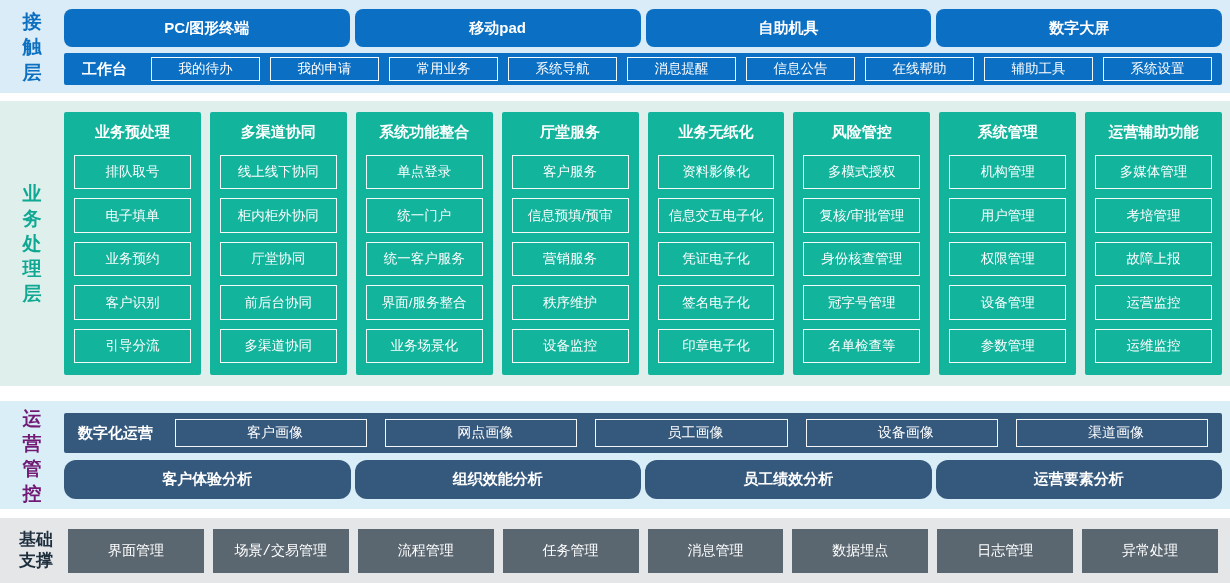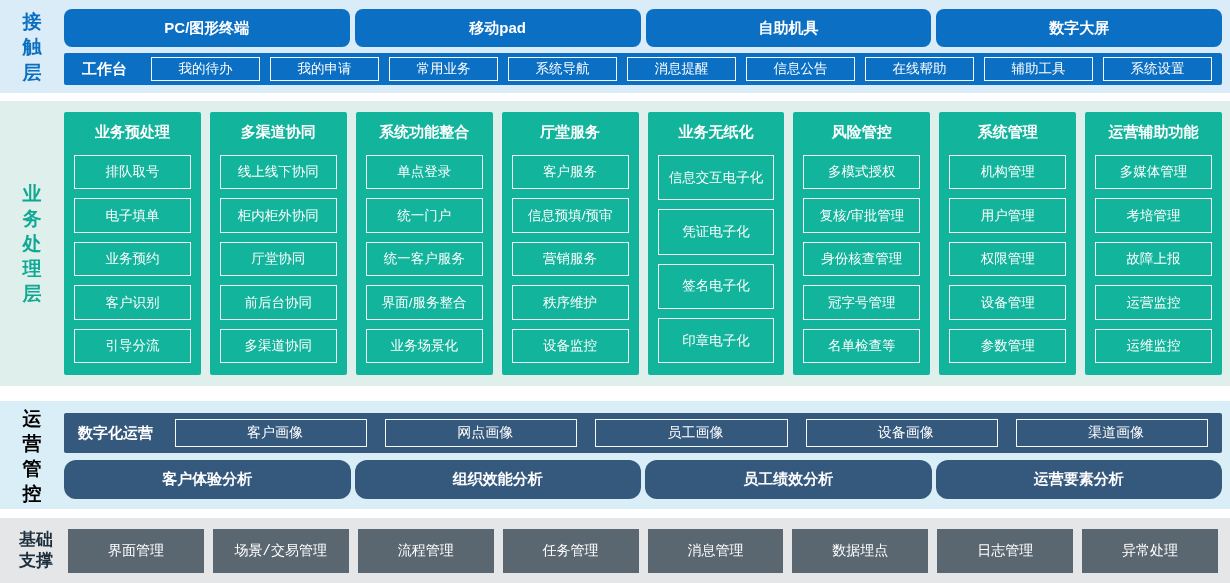--- a/index.html
+++ b/index.html
@@ -57,21 +57,21 @@
   }
   .biz-item {
     margin-top: 9px; flex: 1; border: 1px solid rgba(255,255,255,0.95);
     color: #fff; font-size: 13.5px; line-height: 1.15; text-align: center;
     display: flex; align-items: center; justify-content: center;
     padding: 0 2px; cursor: pointer;
   }
 
   
   .sec-ops { height: 108px; background: #d9eef7; padding: 12px 0 10px 0; margin-top: 15px; }
-  .sec-ops .v-label { color: #000000; font-size: 19px; width: 24px; text-align: center; }
+  .sec-ops .v-label { color: #701a75; font-size: 19px; width: 24px; text-align: center; }
   .digital-bar {
     height: 40px; background: #35587d; border-radius: 2px;
     display: flex; align-items: center; padding: 0 14px; gap: 18px;
   }
   .digital-label { color: #fff; font-weight: bold; font-size: 15px; white-space: nowrap; padding-right: 4px; }
   .portrait-btn {
     flex: 1; height: 28px; border: 1px solid rgba(255,255,255,0.95);
     color: #fff; font-size: 14px; display: flex; align-items: center; justify-content: center;
     white-space: nowrap; cursor: pointer; padding-left: 8px;
   }
@@ -161,20 +161,21 @@
           <div class="biz-title">厅堂服务</div>
           <div class="biz-item">客户服务</div>
           <div class="biz-item">信息预填/预审</div>
           <div class="biz-item">营销服务</div>
           <div class="biz-item">秩序维护</div>
           <div class="biz-item">设备监控</div>
         </div>
 
         <div class="biz-col">
           <div class="biz-title">业务无纸化</div>
+          <div class="biz-item">资料影像化</div>
           <div class="biz-item">信息交互电子化</div>
           <div class="biz-item">凭证电子化</div>
           <div class="biz-item">签名电子化</div>
           <div class="biz-item">印章电子化</div>
         </div>
 
         <div class="biz-col">
           <div class="biz-title">风险管控</div>
           <div class="biz-item">多模式授权</div>
           <div class="biz-item">复核/审批管理</div>

